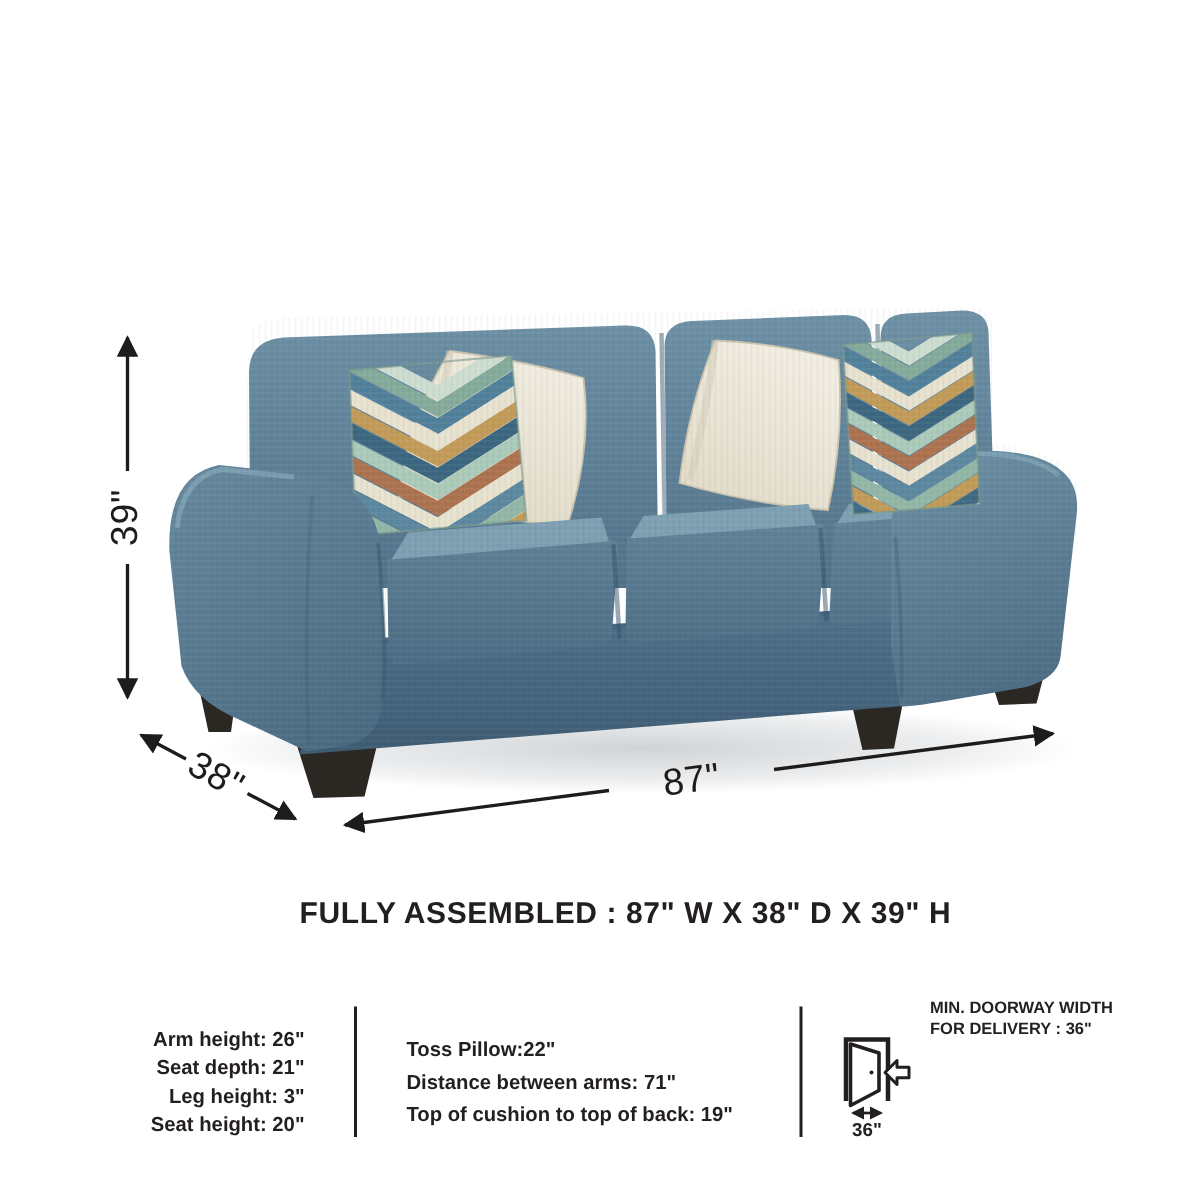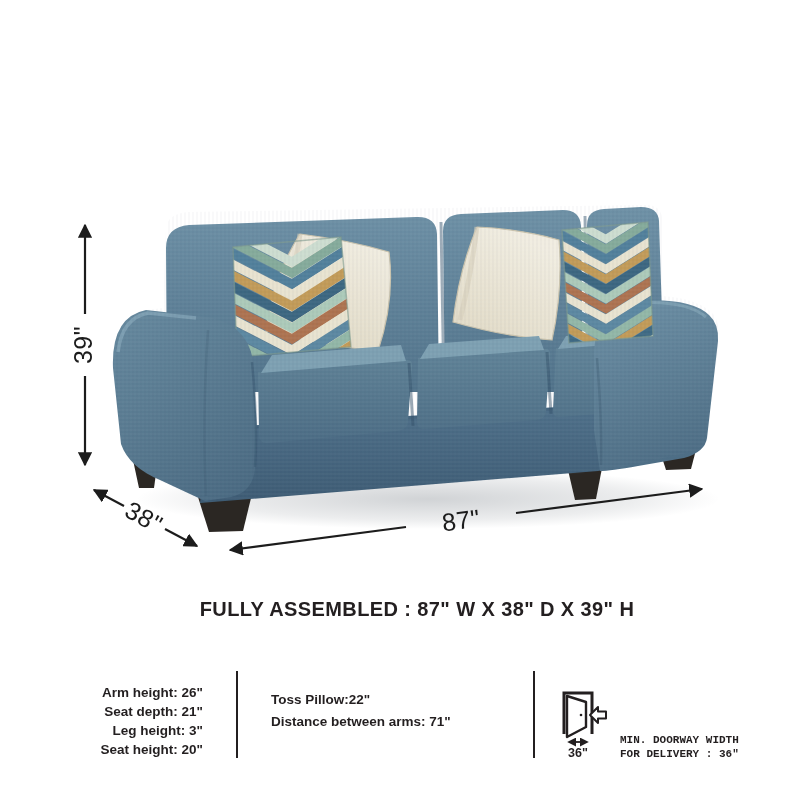--- a/index.html
+++ b/index.html
@@ -8,22 +8,22 @@
   .scene{position:absolute;left:0;top:0;width:800px;height:800px;}
   .assembled{position:absolute;top:598px;left:417px;transform:translateX(-50%);
              font-size:20px;font-weight:bold;letter-spacing:.4px;white-space:nowrap;color:#231f20;}
   .spec-left{position:absolute;top:683px;left:40px;width:163px;text-align:right;
              font-size:13.5px;font-weight:bold;line-height:19px;}
   .spec-mid{position:absolute;top:689px;left:271px;text-align:left;
             font-size:13.5px;font-weight:bold;line-height:21.5px;white-space:nowrap;}
   .vdiv{position:absolute;width:2px;background:#231f20;top:671px;height:87px;}
   .vdiv.d1{left:236px;} .vdiv.d2{left:533px;}
   .door-svg{position:absolute;left:556px;top:686px;width:66px;height:74px;}
-  .door-note{position:absolute;left:620px;top:734px;font-size:11px;font-weight:bold;
-             line-height:13.5px;white-space:nowrap;font-family:Liberation Mono, monospace;}
+  .door-note{position:absolute;left:620px;top:666px;font-size:11px;font-weight:bold;
+             line-height:13.5px;white-space:nowrap;}
   .dim-label{font-size:25px;fill:#1c1c1c;letter-spacing:.5px;}
   .door-width-label{font-size:12.5px;font-weight:bold;fill:#231f20;}
 </style>
 </head>
 <body>
 
 <div class="canvas">
 
   <svg class="scene" viewBox="0 0 800 800">
     <defs>
@@ -208,20 +208,21 @@
     <div>Seat depth: 21"</div>
     <div>Leg height: 3"</div>
     <div>Seat height: 20"</div>
   </div>
 
   <div class="vdiv d1"></div>
 
   <div class="spec-mid">
     <div>Toss Pillow:22"</div>
     <div>Distance between arms: 71"</div>
+    <div>Top of cushion to top of back: 19"</div>
   </div>
 
   <div class="vdiv d2"></div>
 
   <svg class="door-svg" viewBox="556 686 66 74">
     <defs>
       <marker id="ah2" viewBox="0 0 10 10" refX="8" refY="5" markerWidth="5" markerHeight="5" orient="auto-start-reverse">
         <path d="M0 0 L10 5 L0 10 Z" fill="#231f20"></path>
       </marker>
     </defs>

